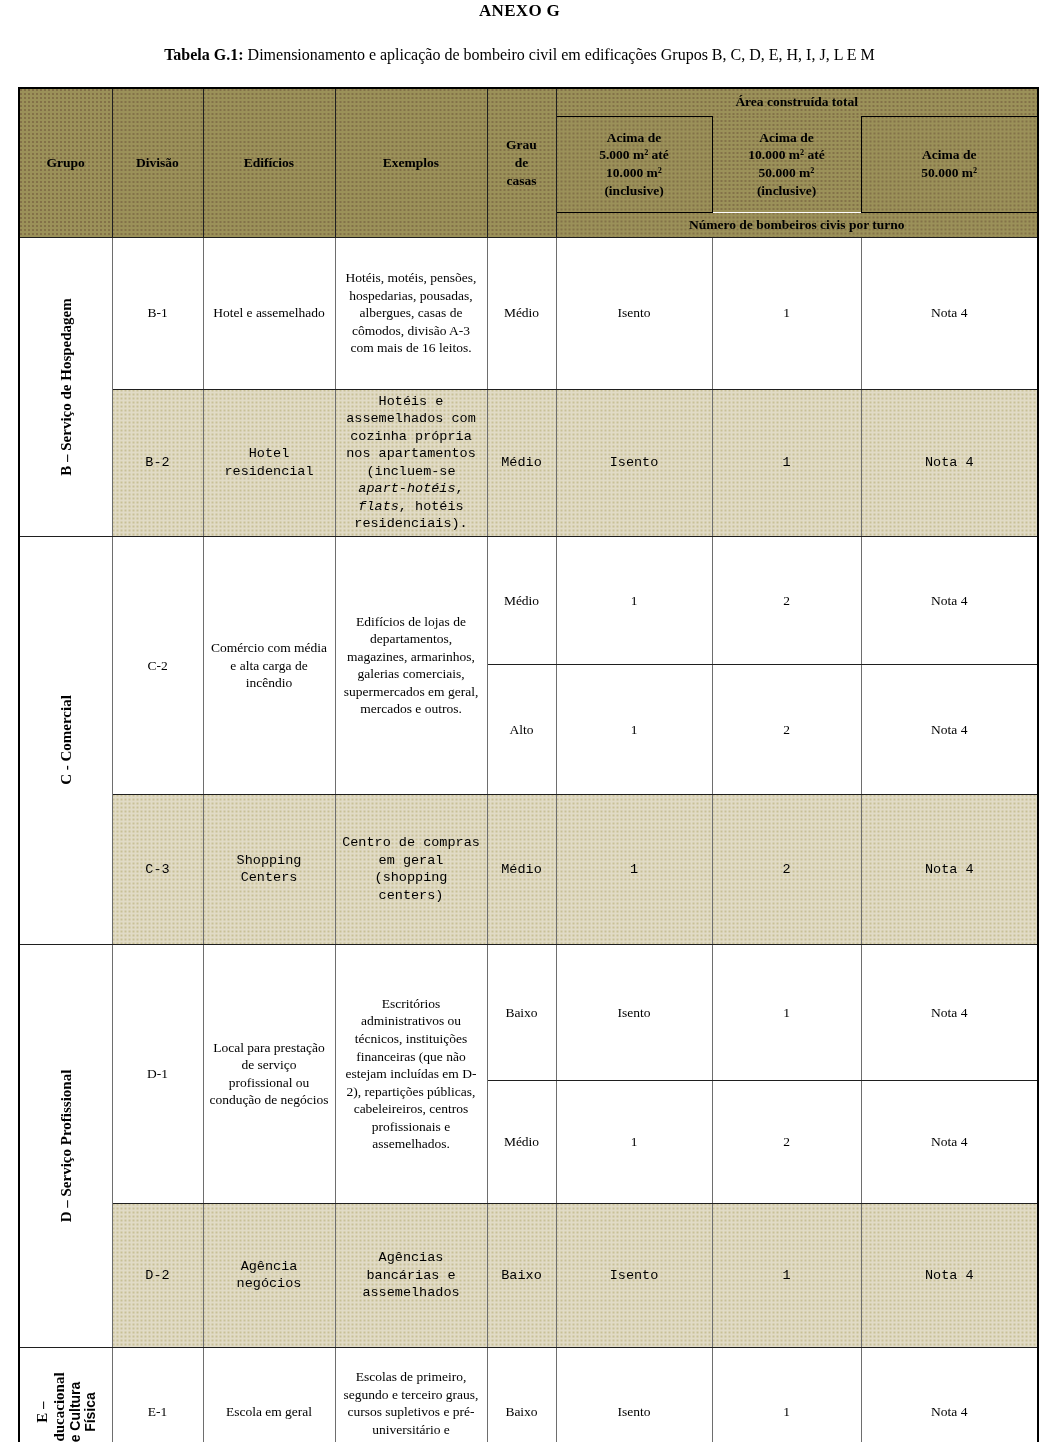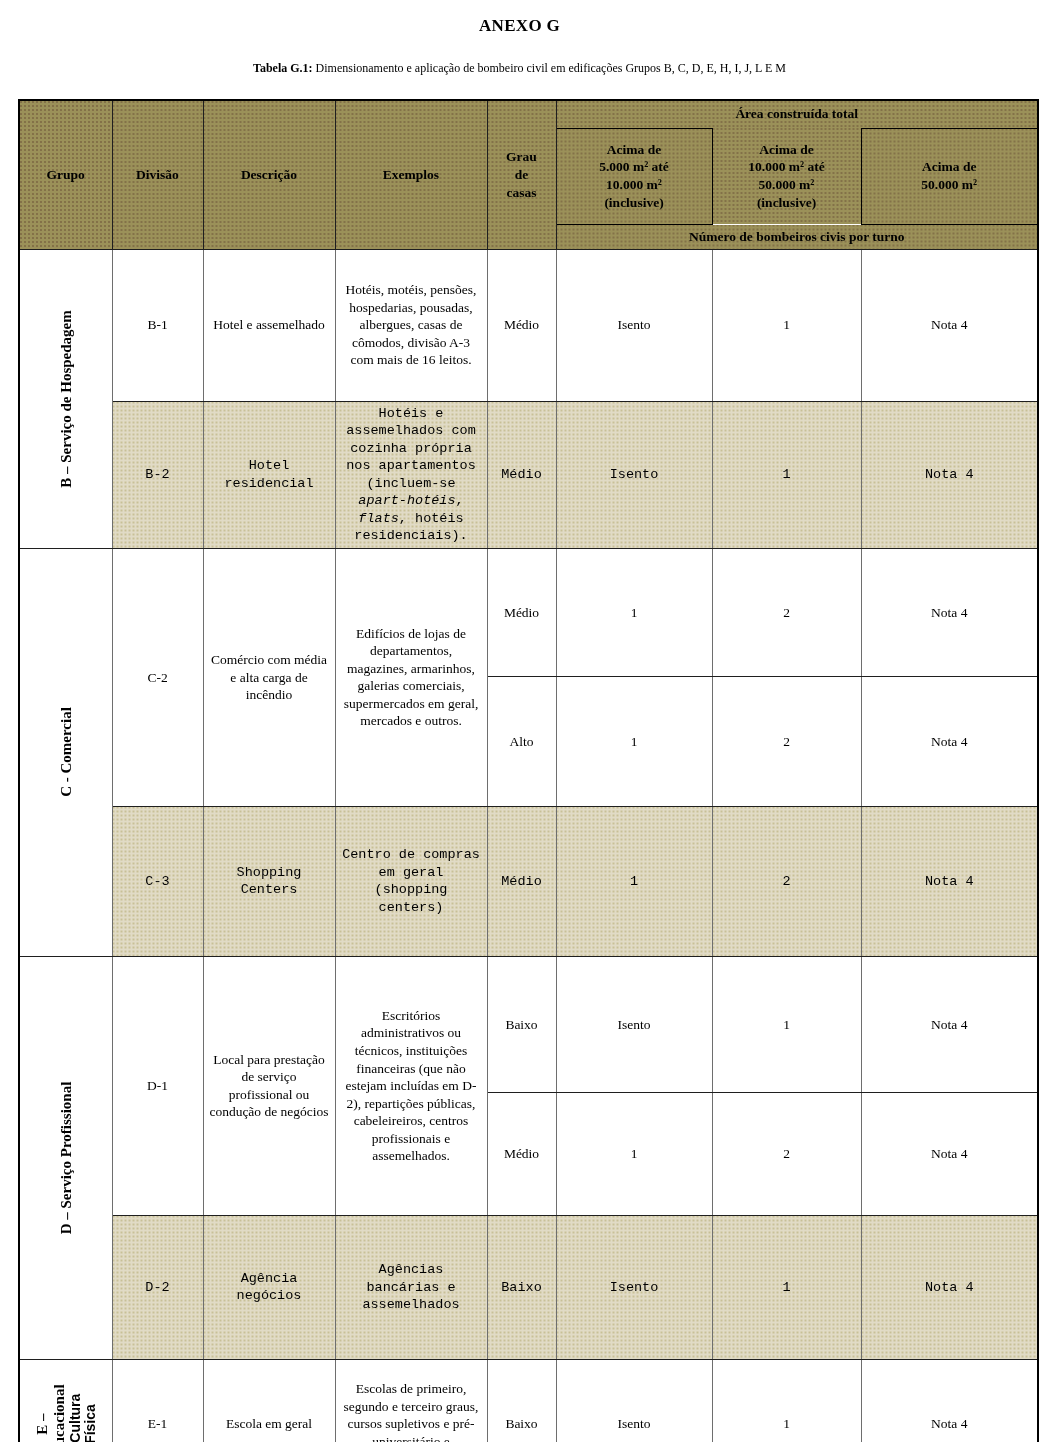--- a/index.html
+++ b/index.html
@@ -3,24 +3,24 @@
 <meta charset="utf-8">
 <style>
   html,body{margin:0;padding:0;background:#ffffff;}
   body{
     width:1039px;height:1442px;position:relative;
     font-family:"Liberation Serif","DejaVu Serif",serif;
     color:#000;
     -webkit-font-smoothing:antialiased;
   }
   .title{
-    padding-top:16px;text-align:center;
+    padding-top:1px;text-align:center;
     font-size:17px;font-weight:bold;letter-spacing:.3px;
   }
-  .caption{margin-top:25px;text-align:center;font-size:12px;}
+  .caption{margin-top:25px;text-align:center;font-size:16px;}
   .caption .lbl{font-weight:bold;}
 
   table.g1{
     margin:23px 0 0 18px;
     width:1019px;
     border-collapse:collapse;
     table-layout:fixed;
     border:2px solid #000;
   }
   th,td{
@@ -85,21 +85,21 @@
       <col style="width:152px">
     <col style="width:69px">
       <col style="width:156px">
       <col style="width:149px">
       <col style="width:177px">
   </colgroup>
   <thead>
     <tr class="hr1">
       <th class="hd" rowspan="3">Grupo</th>
       <th class="hd" rowspan="3">Divisão</th>
-      <th class="hd" rowspan="3">Descrição</th>
+      <th class="hd" rowspan="3">Edifícios</th>
       <th class="hd" rowspan="3">Exemplos</th>
       <th class="hd pre" rowspan="3">Grau
 de
 casas</th>
       <th class="hd area-total" colspan="3">Área construída total</th>
     </tr>
     <tr class="hr2">
       <th class="hd box1 pre">Acima de
 5.000 m² até
 10.000 m²

